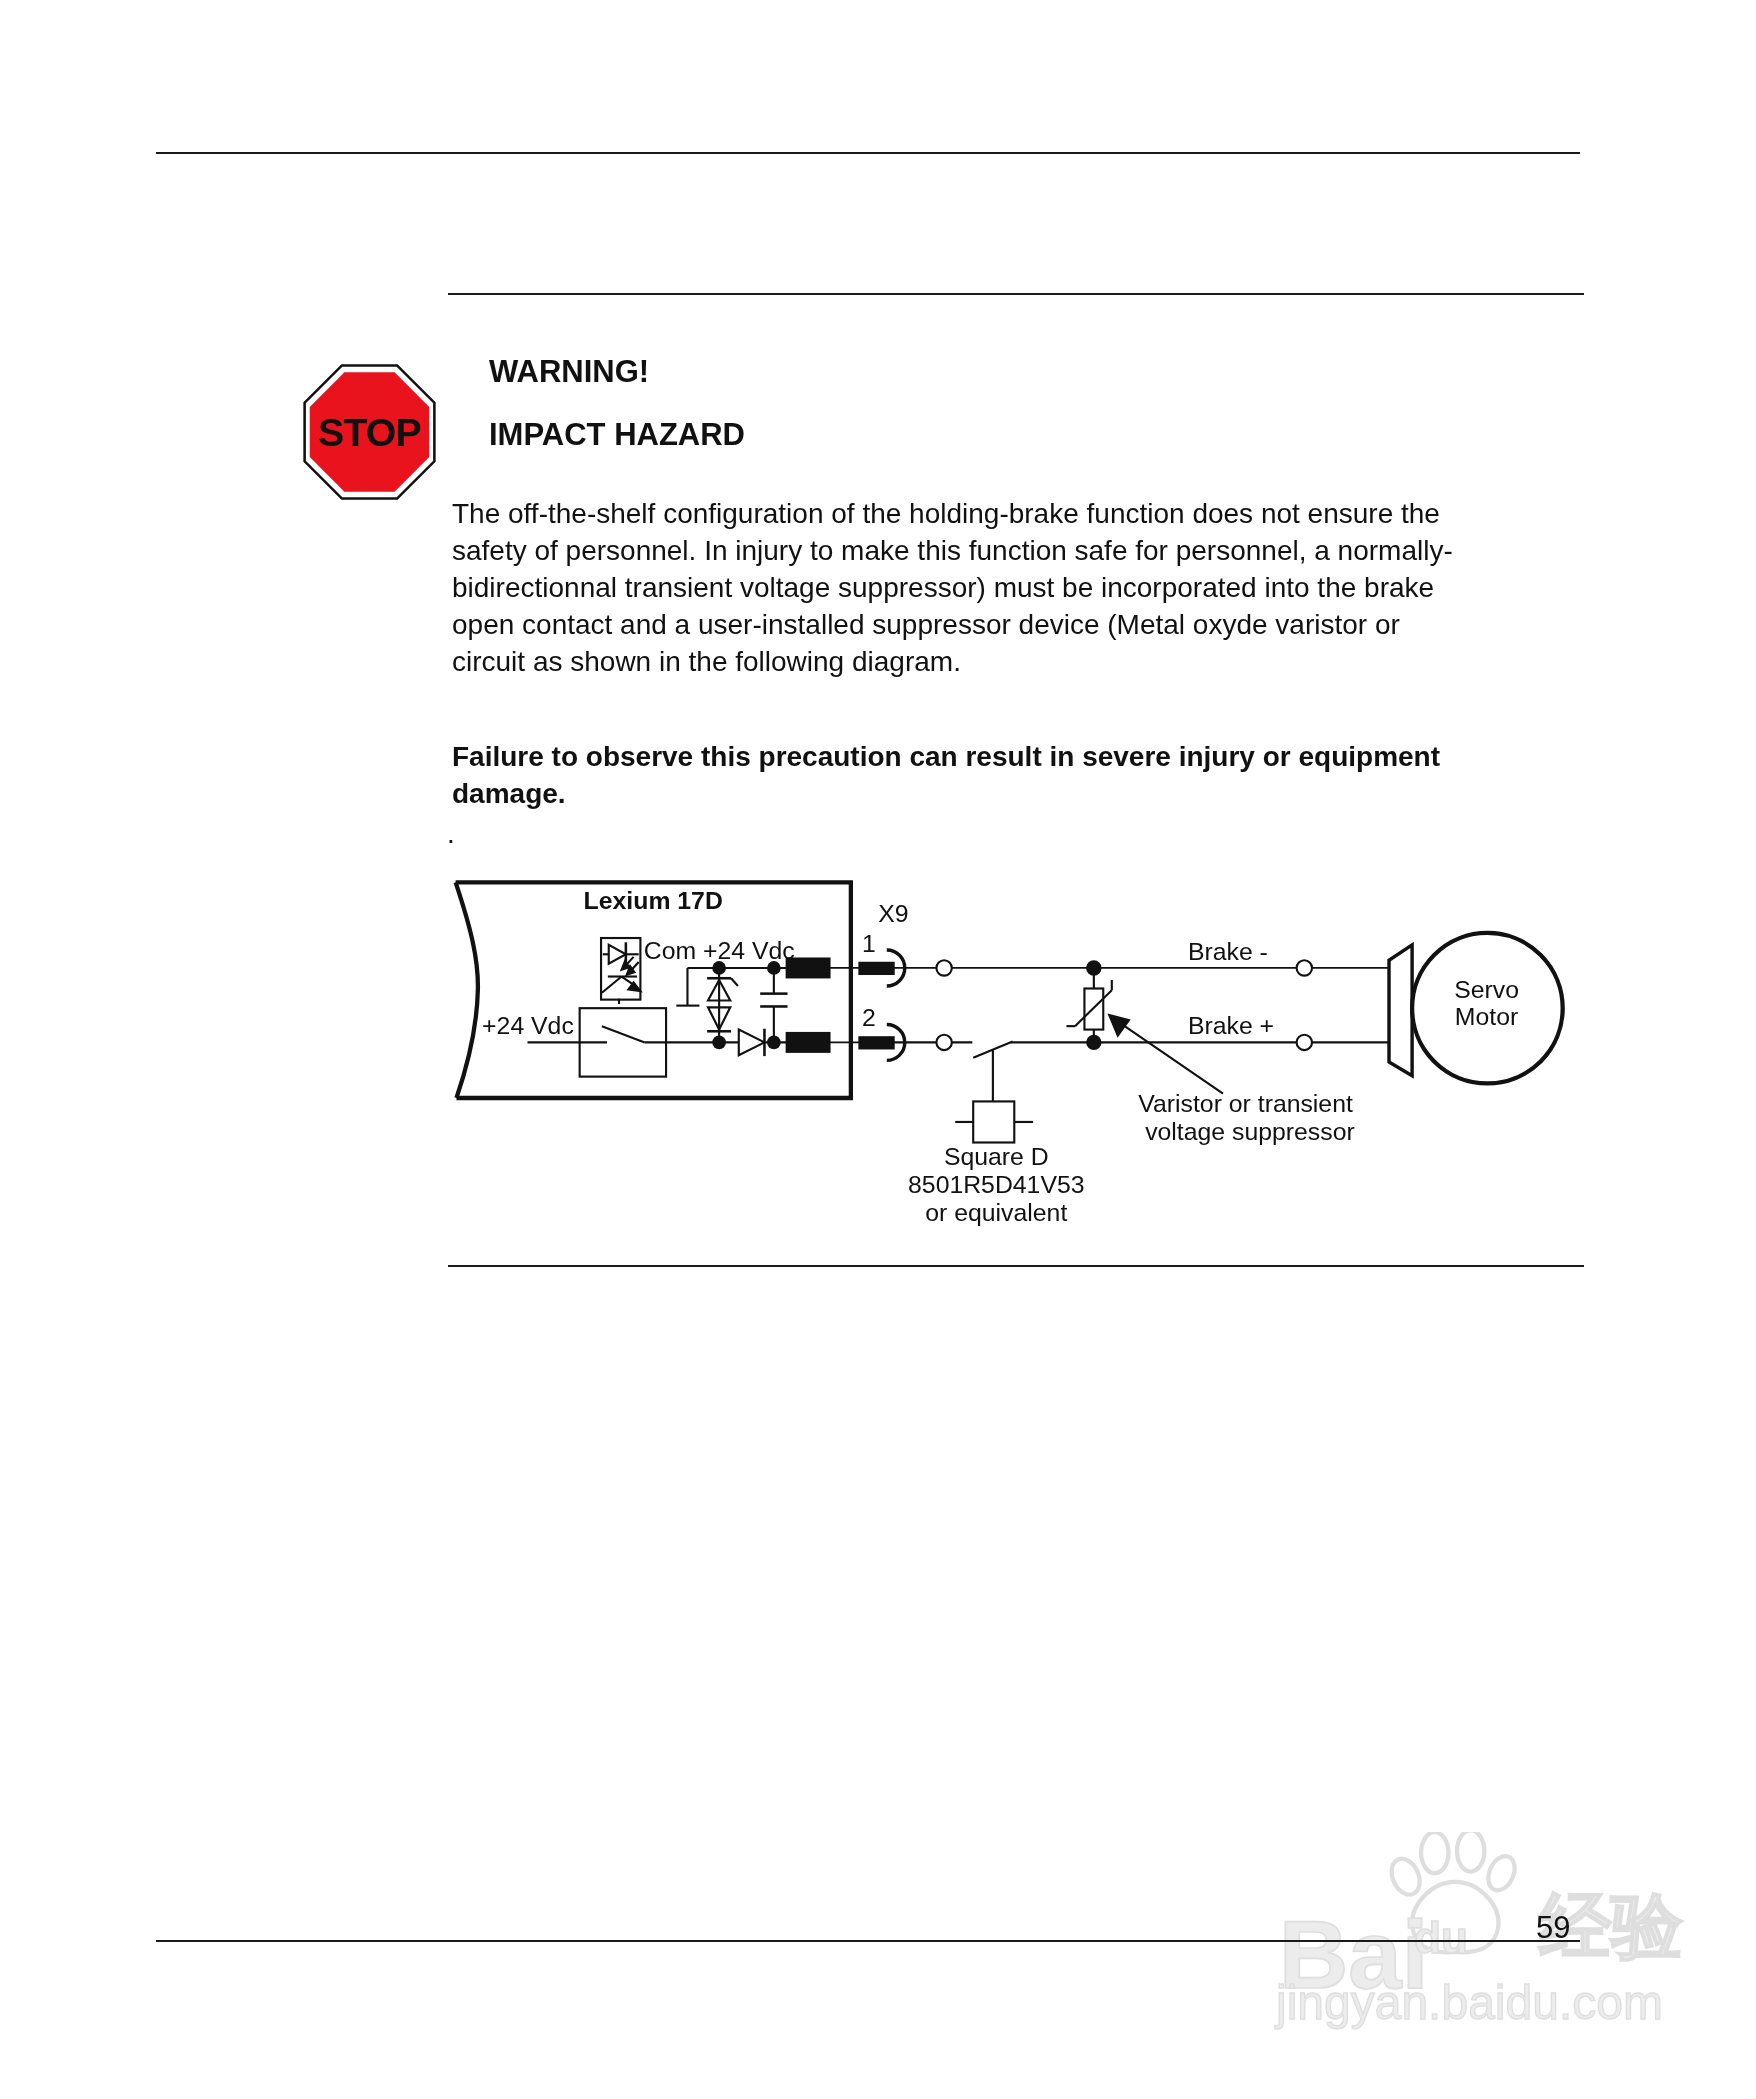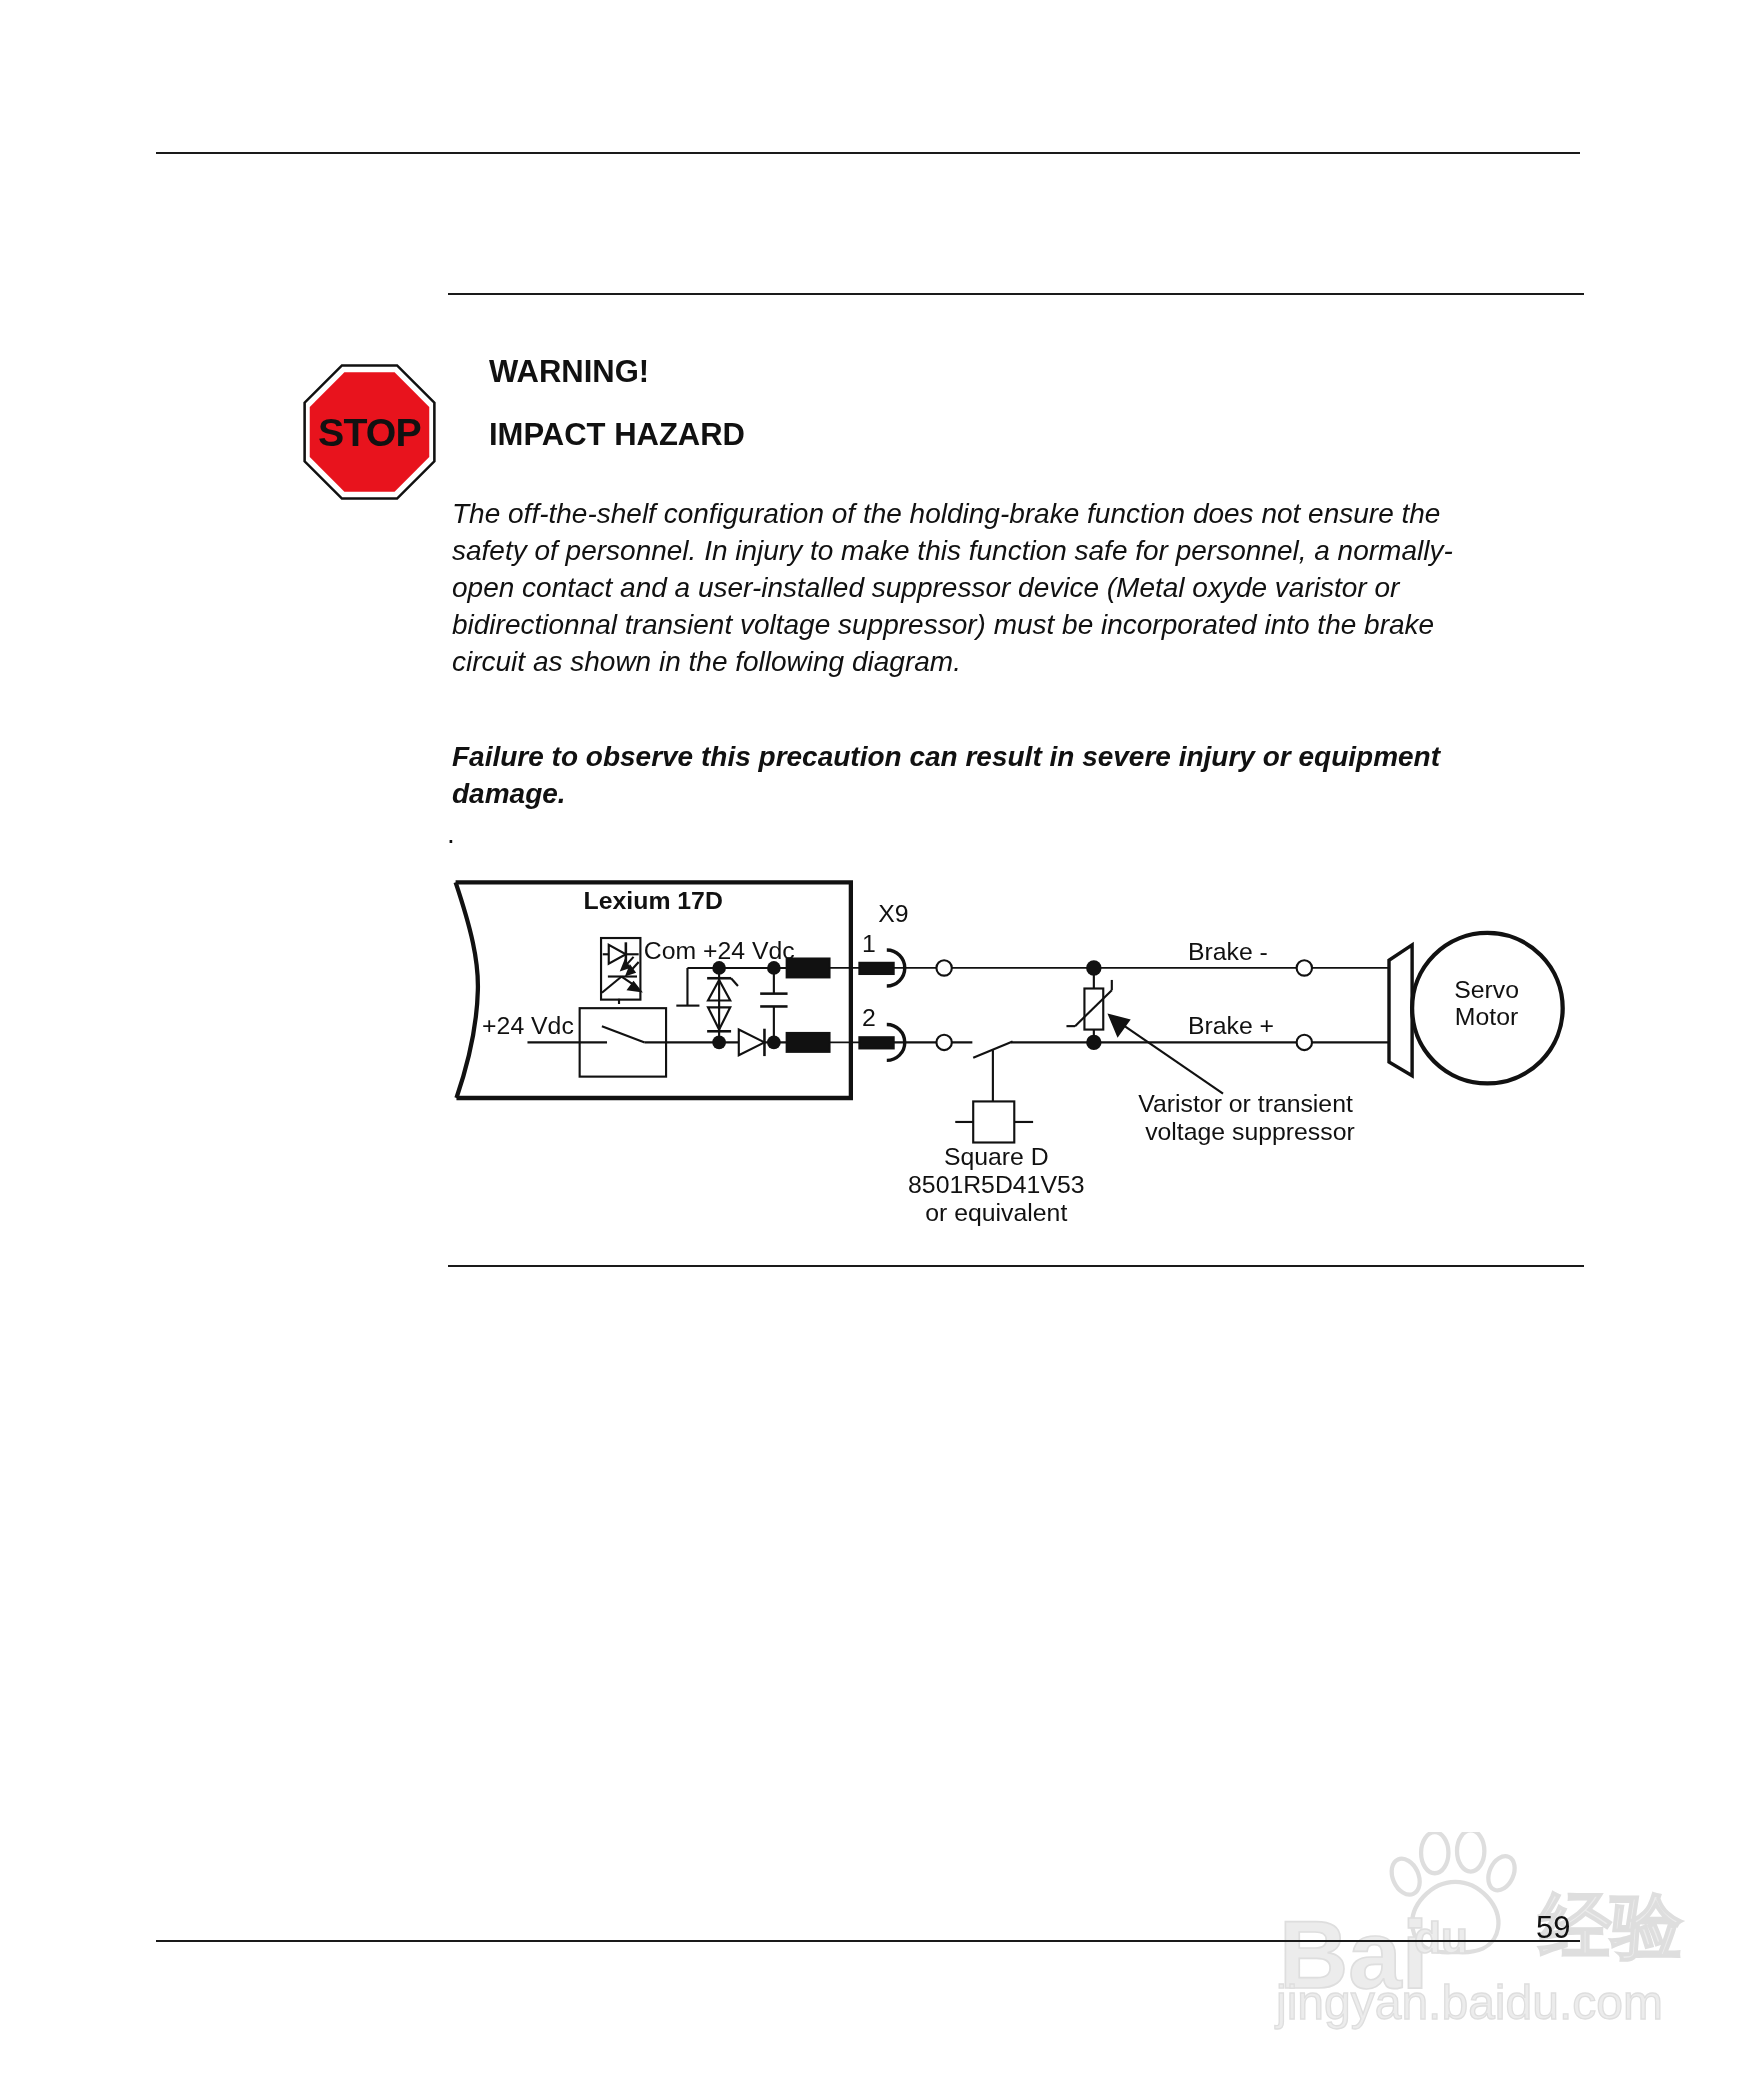--- a/index.html
+++ b/index.html
@@ -6,21 +6,21 @@
   .page{
     position:relative;width:1757px;height:2099px;background:#ffffff;
     font-family:"Liberation Sans",sans-serif;color:#111;overflow:hidden;
   }
   .abs{position:absolute;}
   .rule{position:absolute;background:#1a1a1a;height:1.7px;}
   .title{position:absolute;left:156px;top:195px;font-size:39px;line-height:1.1;font-weight:normal;margin:0;white-space:nowrap;}
   .title b{font-weight:bold;}
   .h-warning{position:absolute;left:451px;font-size:31px;font-weight:bold;line-height:1;white-space:nowrap;margin-left:38px;}
   .bodyblock{position:absolute;left:452px;font-size:28px;line-height:37px;}
-  .bodyblock .ln{white-space:nowrap;font-style:italic;}
+  .bodyblock .ln{white-space:nowrap;}
   .boldblock{font-weight:bold;}
   .period{position:absolute;left:447px;top:815px;font-size:28px;line-height:37px;}
   .pagenum{position:absolute;left:1536px;top:1912px;font-size:31px;line-height:1;}
   svg text{font-family:"Liberation Sans",sans-serif;fill:#111;}
   .wm{position:absolute;color:#ececec;-webkit-text-stroke:1.7px #dedede;font-weight:bold;line-height:1;white-space:nowrap;}
   .wm-bai{left:1279px;top:1907px;font-size:96px;}
   .wm-du{left:1414px;top:1916px;font-size:44px;}
   .wm-cn{left:1539px;top:1890px;font-size:72px;}
   .wm-url{left:1276px;top:1979px;font-size:48px;font-weight:normal;-webkit-text-stroke:1.3px #dedede;}
 </style>
@@ -53,22 +53,22 @@
     <polygon points="50.6,12 109.4,12 150,52.6 150,111.4 109.4,152 50.6,152 10,111.4 10,52.6" fill="#e8131d"></polygon>
     <text x="80" y="98" text-anchor="middle" font-size="46" font-weight="bold" fill="#ffffff" style="letter-spacing:-1px">STOP</text>
   </svg>
 
   <div class="h-warning" style="top:356px;">WARNING!</div>
   <div class="h-warning" style="top:419px;">IMPACT HAZARD</div>
 
   <div class="bodyblock" style="top:495px;">
     <div class="ln">The off-the-shelf configuration of the holding-brake function does not ensure the</div>
     <div class="ln">safety of personnel. In injury to make this function safe for personnel, a normally-</div>
+    <div class="ln">bidirectionnal transient voltage suppressor) must be incorporated into the brake</div>
     <div class="ln">open contact and a user-installed suppressor device (Metal oxyde varistor or</div>
-    <div class="ln">bidirectionnal transient voltage suppressor) must be incorporated into the brake</div>
     <div class="ln">circuit as shown in the following diagram.</div>
   </div>
 
   <div class="bodyblock boldblock" style="top:738px;">
     <div class="ln">Failure to observe this precaution can result in severe injury or equipment</div>
     <div class="ln">damage.</div>
   </div>
 
   <div class="period">.</div>
 

